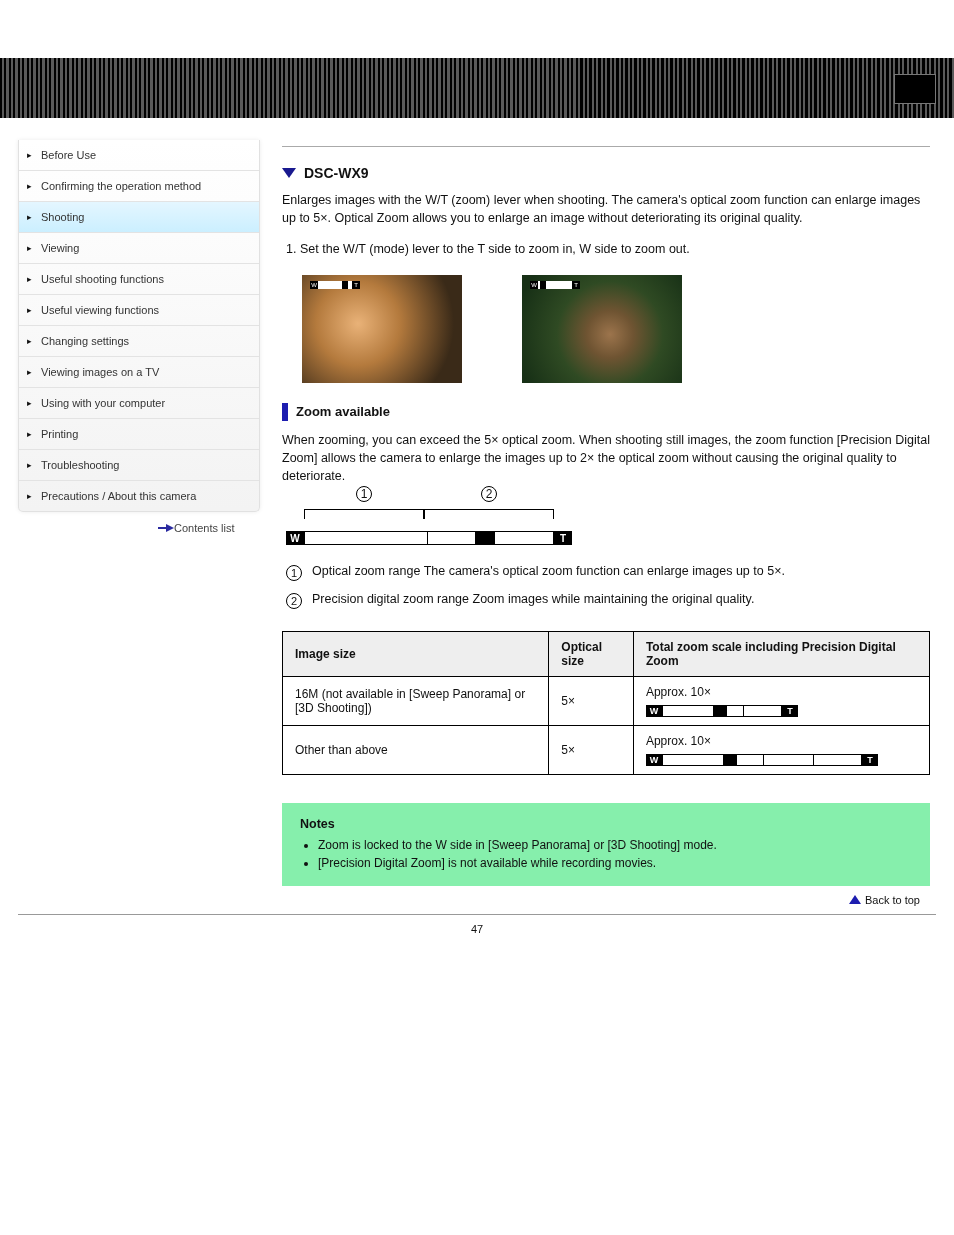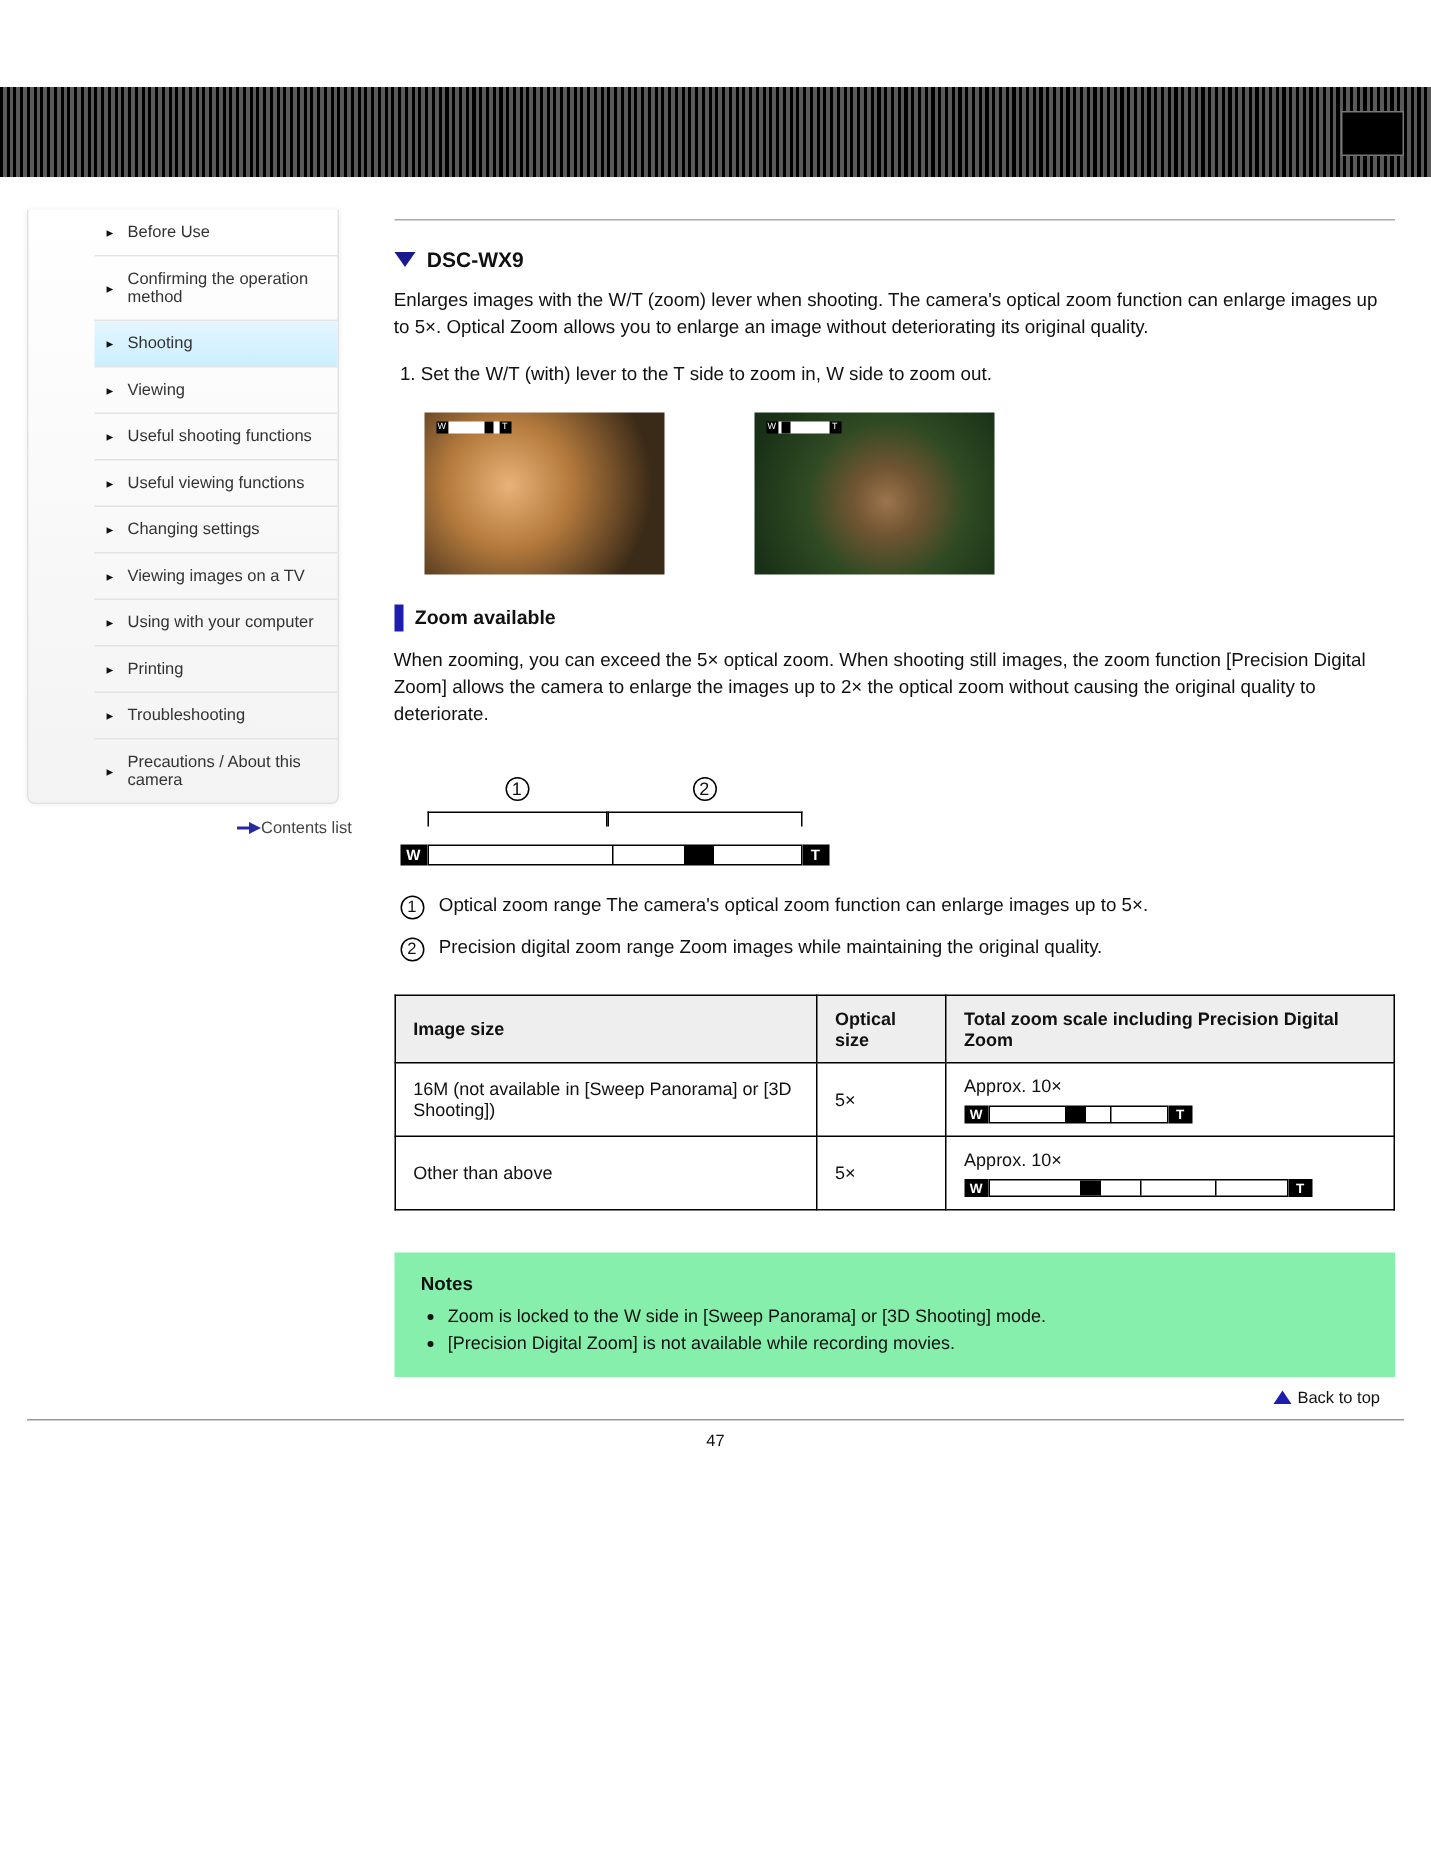--- a/index.html
+++ b/index.html
@@ -5,21 +5,21 @@
     * { margin: 0; padding: 0; box-sizing: border-box; }
     body { font-family: Arial, sans-serif; background: #fff; font-size: 13px; color: #111; }
     .page { width: 954px; margin: 0 auto; position: relative; min-height: 1235px; }
 
     
     .banner { height: 60px; background: repeating-linear-gradient(90deg, #000 0px, #000 2px, #5a5a5a 2px, #5a5a5a 4.5px); position: relative; margin-top: 58px; }
     .banner-box { position: absolute; right: 18px; top: 16px; width: 42px; height: 30px; background: #000; border: 1px solid #777; }
 
     
     .content { display: flex; align-items: flex-start; gap: 22px; padding: 22px 18px 0 18px; }
-    .sidebar { width: 208px; flex-shrink: 0; background: linear-gradient(180deg,#fff,#f3f3f3); border-right: 1px solid #e1e1e1; border-left: 1px solid #e1e1e1; border-bottom: 1px solid #e1e1e1; border-radius: 0 0 5px 5px; box-shadow: 0 0 4px rgba(0,0,0,.08); padding-left: 44px; }
+    .sidebar { width: 242px; flex-shrink: 0; background: linear-gradient(180deg,#fff,#f3f3f3); border-right: 1px solid #e1e1e1; border-left: 1px solid #e1e1e1; border-bottom: 1px solid #e1e1e1; border-radius: 0 0 5px 5px; box-shadow: 0 0 4px rgba(0,0,0,.08); }
     .sidebar-item { position: relative; padding: 9px 8px 9px 22px; border-top: 1px solid #e3e3e3; font-size: 11px; color: #333; }
     .sidebar-item:first-child { border-top: none; }
     .sidebar-item.active { background: linear-gradient(180deg,#e4f6ff,#cbefff); }
     .sidebar-item::before { content: "\25B8"; position: absolute; left: 8px; top: 50%; transform: translateY(-50%); font-size: 9px; color: #111; }
     .back-link { display: flex; align-items: center; gap: 0; font-size: 11px; color: #444; padding: 10px 6px 4px 140px; }
     .back-link .arrow { width: 16px; height: 8px; position: relative; }
     .back-link .arrow::before { content: ""; position: absolute; right: 0; top: 50%; transform: translateY(-50%); border-left: 8px solid #2a2aa0; border-top: 4px solid transparent; border-bottom: 4px solid transparent; }
     .back-link .arrow::after { content: ""; position: absolute; left: 0; top: 3px; height: 2px; width: 10px; background: #2a2aa0; }
 
     
@@ -36,21 +36,21 @@
     .thumb.bg1 { background: radial-gradient(circle at 35% 45%, #e9b278 0%, #b47a3d 35%, #3a2a18 80%); }
     .thumb.bg2 { background: radial-gradient(circle at 55% 55%, #9c744c 0%, #6f5432 22%, #2f4a23 50%, #173016 90%); }
     .thumb .zoom-overlay { position: absolute; left: 8px; top: 6px; display: flex; align-items: center; }
     .zoom-overlay .zcap { width: 8px; height: 8px; background: #000; color:#fff; font-size:6px; display:flex;align-items:center;justify-content:center;}
     .zoom-overlay .zbar { width: 34px; height: 8px; background:#fff; position: relative; }
     .zoom-overlay .zbar .knob { position:absolute; top:0; width:6px; height:8px; background:#000; }
 
     .note-head { display: flex; align-items: center; gap: 8px; margin: 4px 0 10px; }
     .note-head .bar { width: 6px; height: 18px; background: #1d1db0; }
     .note-head h3 { font-size: 13px; font-weight: bold; }
-    .note-body { font-size: 12.5px; line-height: 1.45; margin-bottom: 36px; }
+    .note-body { font-size: 12.5px; line-height: 1.45; margin-bottom: 4px; }
 
     
     .zoom-diagram { margin: 0 0 18px 4px; }
     .zoom-labels { display:flex; gap:0; height:36px; position:relative; margin-left:18px; }
     .bracket { width:120px; border-top:1px solid #000; border-left:1px solid #000; border-right:1px solid #000; height:10px; position:relative; top:20px; }
     .bracket .num { position:absolute; left:50%; top:-24px; transform:translateX(-50%); font-size:12px; border:1px solid #000; border-radius:50%; width:16px; height:16px; display:flex;align-items:center;justify-content:center; }
     .bracket2 { width:130px; }
     .zoom-bar { display:flex; align-items:center; margin-top:6px; }
     .zoom-bar .cap { width:18px; height:14px; background:#000; color:#fff; font-size:10px; font-weight:bold; display:flex;align-items:center;justify-content:center; }
     .zoom-bar .track { width:250px; height:14px; border:1px solid #000; background:#fff; position:relative; }
@@ -119,21 +119,21 @@
 
     <div class="section-head">
       <div class="caret"></div>
       <h2>DSC-WX9</h2>
     </div>
 
     <p class="body-text">Enlarges images with the W/T (zoom) lever when shooting. The camera's optical zoom function can enlarge images up to 5×.
 Optical Zoom allows you to enlarge an image without deteriorating its original quality.</p>
 
     <ol style="padding-left:18px;margin-bottom:8px;">
-      <li style="font-size:12.5px;line-height:1.4;">Set the W/T (with) lever to the T side to zoom in, W side to zoom out.</li>
+      <li style="font-size:12.5px;line-height:1.4;">Set the W/T (mode) lever to the T side to zoom in, W side to zoom out.</li>
     </ol>
 
     <div class="thumbs">
       <div class="thumb bg1">
         <div class="zoom-overlay">
           <div class="zcap">W</div>
               <div class="zbar">
                 <div class="knob" style="left:24px;"></div>
               </div>
               <div class="zcap">T</div>

